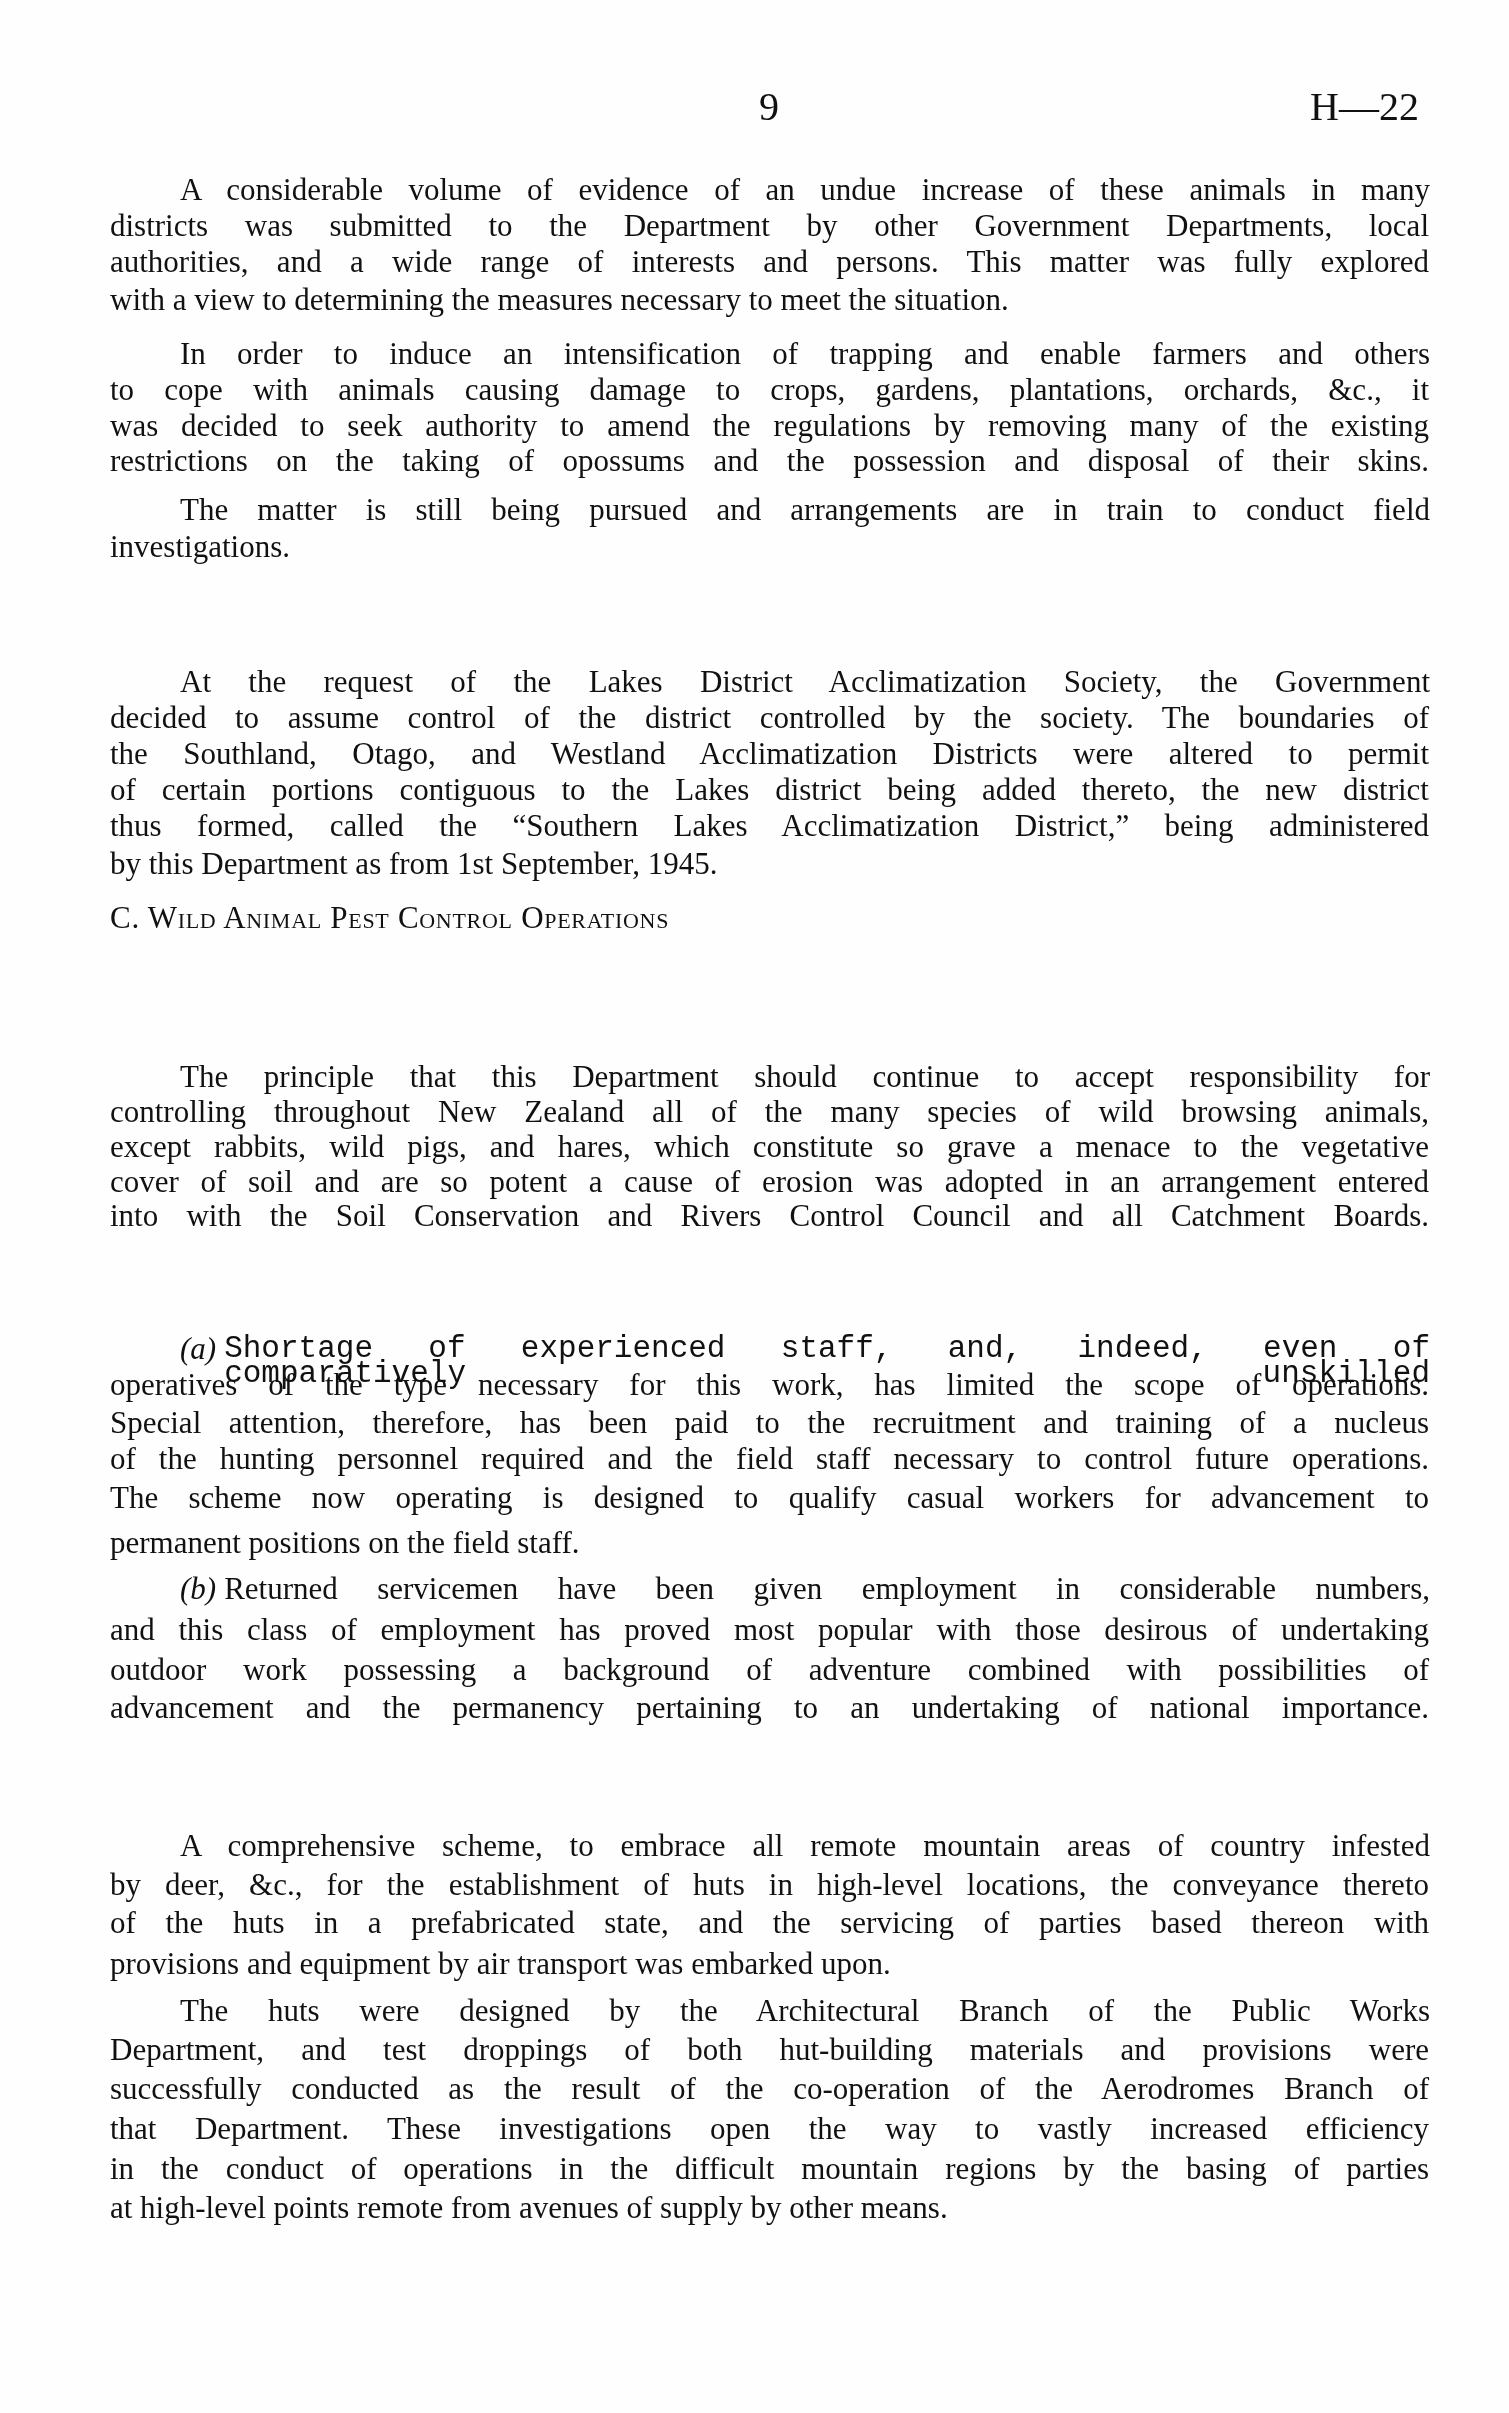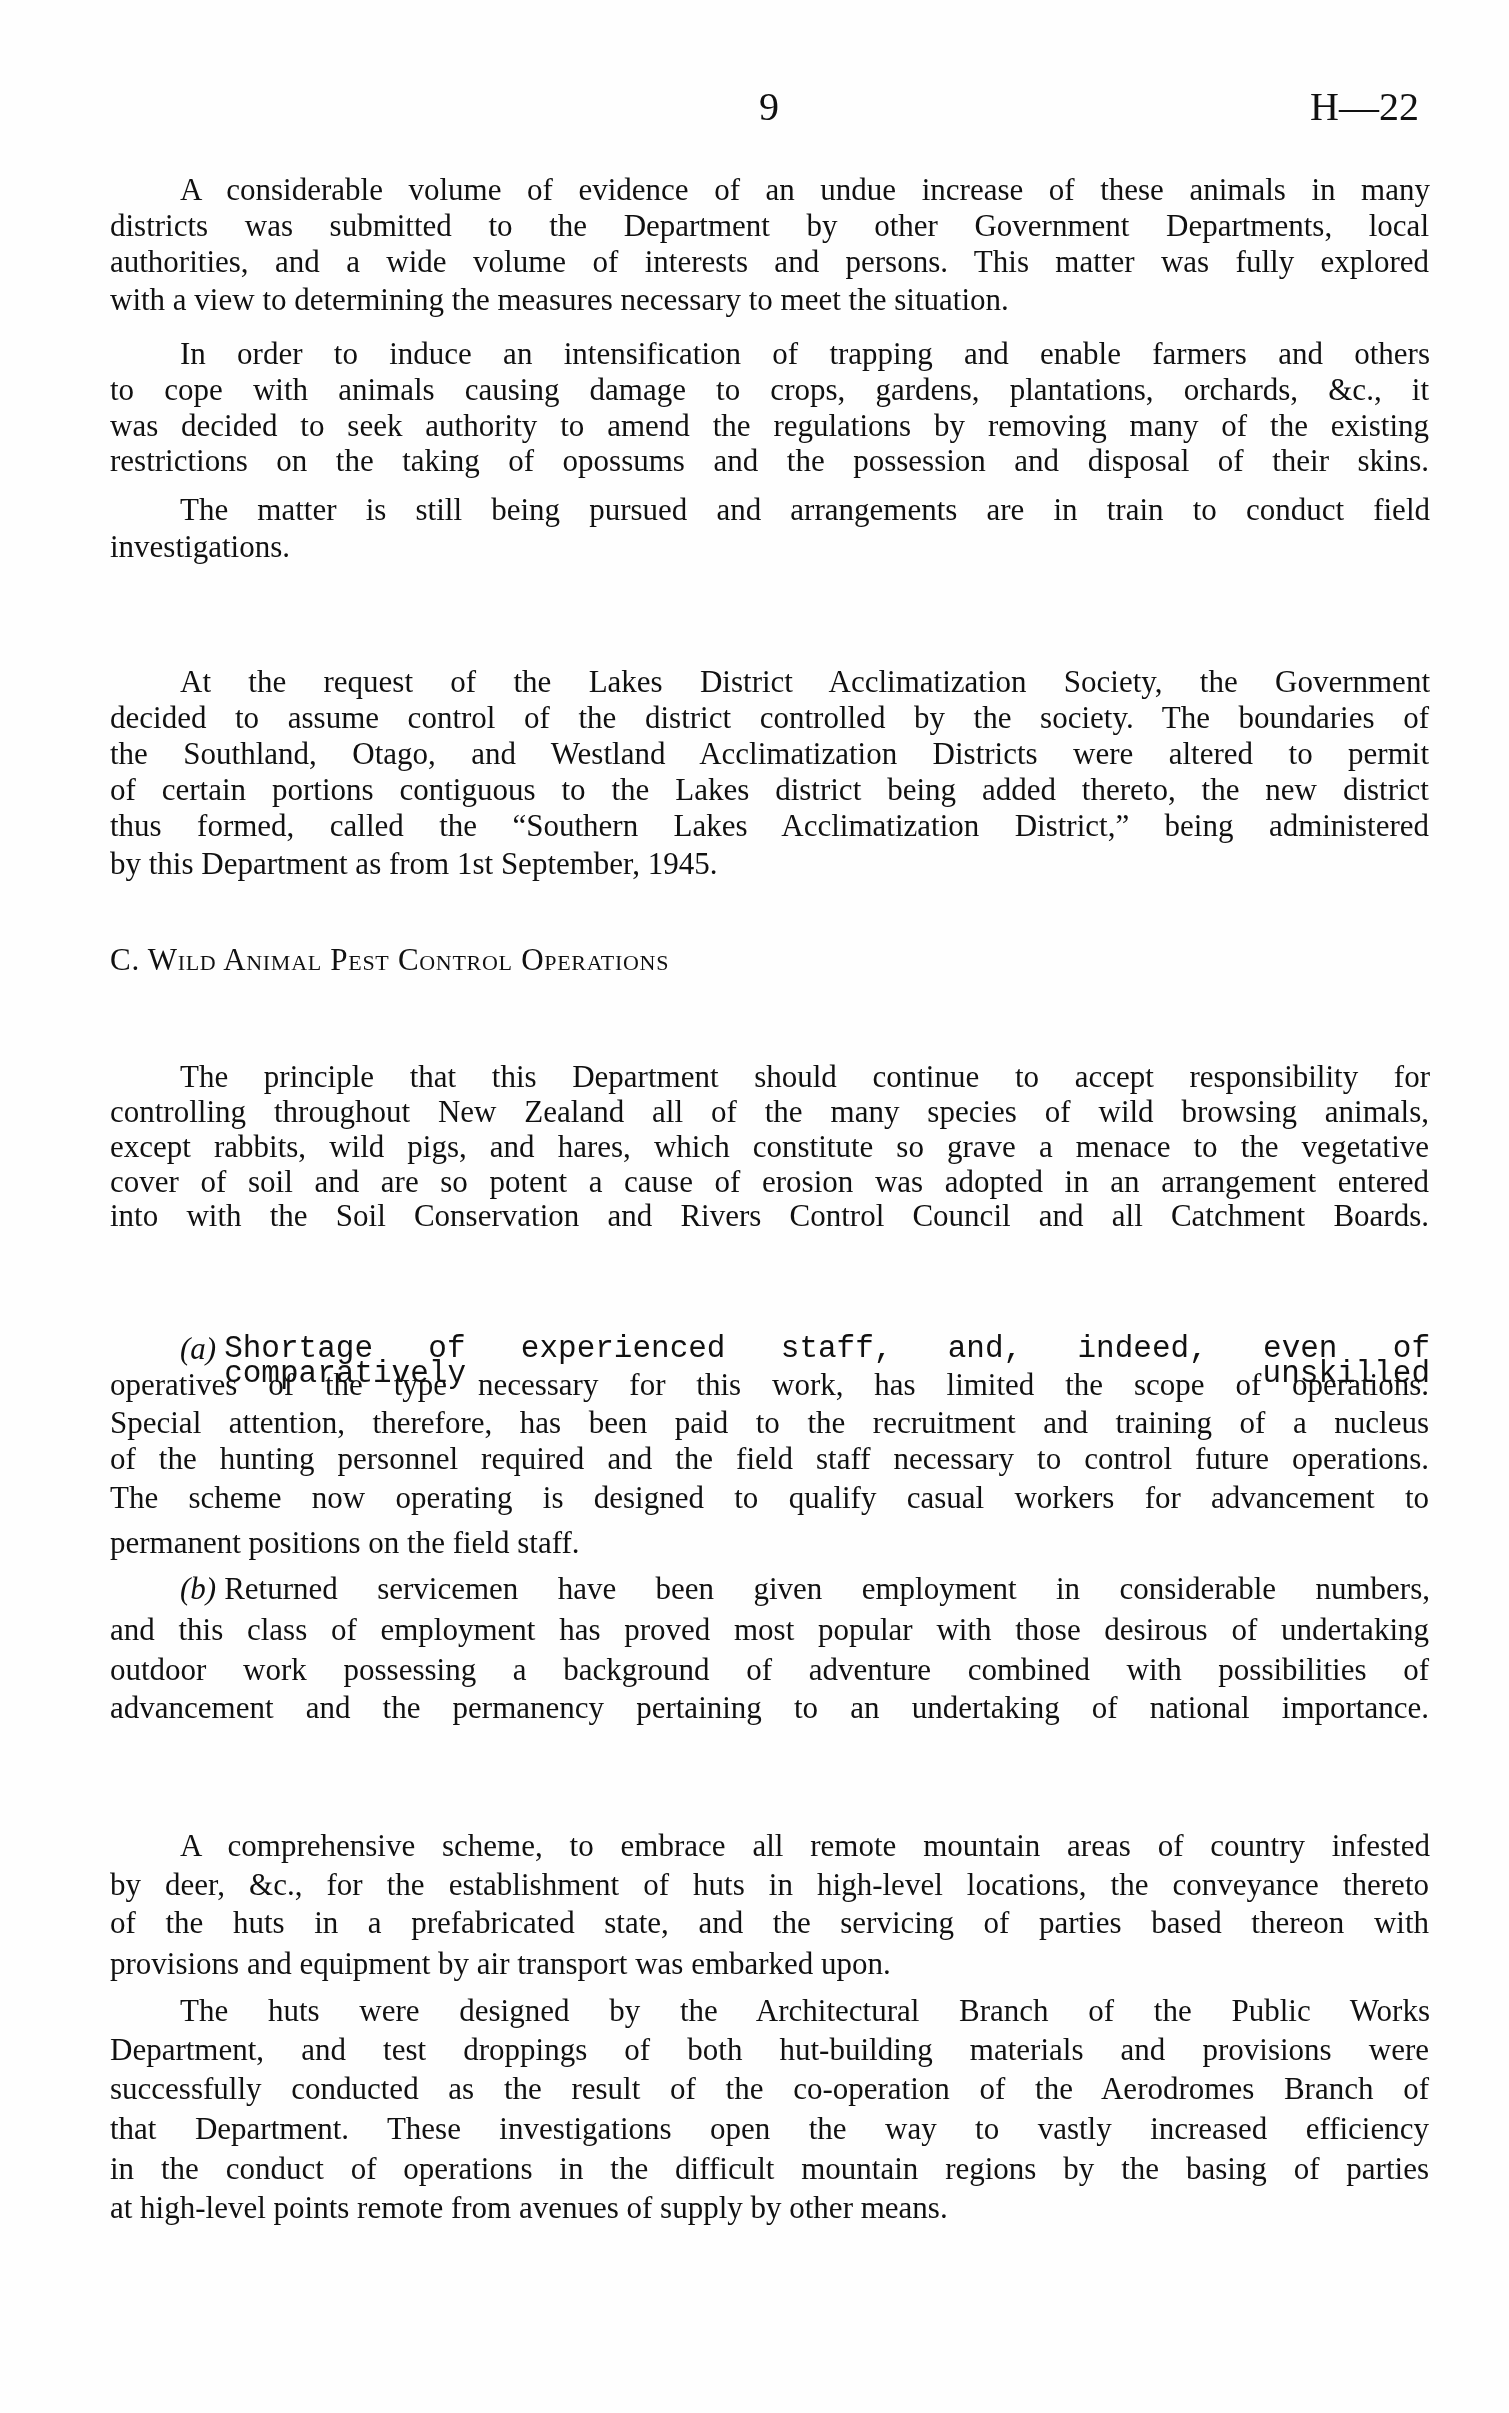--- a/index.html
+++ b/index.html
@@ -20,21 +20,21 @@
 <body>
 
 <div class="page">
 
   <div class="hdr" style="left:759px; top:87px;">9</div>
   <div class="hdr" style="left:1310px; top:87px;">H—22</div>
 
   <div>
     <div class="ln j ind" style="top:177px">A considerable volume of evidence of an undue increase of these animals in many</div>
     <div class="ln j" style="top:213px">districts was submitted to the Department by other Government Departments, local</div>
-    <div class="ln j" style="top:249px">authorities, and a wide volume of interests and persons.  This matter was fully explored</div>
+    <div class="ln j" style="top:249px">authorities, and a wide range of interests and persons.  This matter was fully explored</div>
     <div class="ln" style="top:287px">with a view to determining the measures necessary to meet the situation.</div>
   </div>
 
   <div>
     <div class="ln j ind" style="top:341px">In order to induce an intensification of trapping and enable farmers and others</div>
     <div class="ln j" style="top:377px">to cope with animals causing damage to crops, gardens, plantations, orchards, &amp;c., it</div>
     <div class="ln j" style="top:413px">was decided to seek authority to amend the regulations by removing many of the existing</div>
     <div class="ln j" style="top:448px">restrictions on the taking of opossums and the possession and disposal of their skins.</div>
   </div>
 
@@ -45,21 +45,21 @@
 
   <div>
     <div class="ln j ind" style="top:669px">At the request of the Lakes District Acclimatization Society, the Government</div>
     <div class="ln j" style="top:705px">decided to assume control of the district controlled by the society.  The boundaries of</div>
     <div class="ln j" style="top:741px">the Southland, Otago, and Westland Acclimatization Districts were altered to permit</div>
     <div class="ln j" style="top:777px">of certain portions contiguous to the Lakes district being added thereto, the new district</div>
     <div class="ln j" style="top:813px">thus formed, called the “Southern Lakes Acclimatization District,” being administered</div>
     <div class="ln" style="top:851px">by this Department as from 1st September, 1945.</div>
   </div>
 
-  <div class="ln h-sec" style="top:947px">C. Wild Animal Pest Control Operations</div>
+  <div class="ln h-sec" style="top:905px">C. Wild Animal Pest Control Operations</div>
 
   <div>
     <div class="ln j ind" style="top:1064px">The principle that this Department should continue to accept responsibility for</div>
     <div class="ln j" style="top:1099px">controlling throughout New Zealand all of the many species of wild browsing animals,</div>
     <div class="ln j" style="top:1134px">except rabbits, wild pigs, and hares, which constitute so grave a menace to the vegetative</div>
     <div class="ln j" style="top:1169px">cover of soil and are so potent a cause of erosion was adopted in an arrangement entered</div>
     <div class="ln j" style="top:1203px">into with the Soil Conservation and Rivers Control Council and all Catchment Boards.</div>
   </div>
 
   <div>

